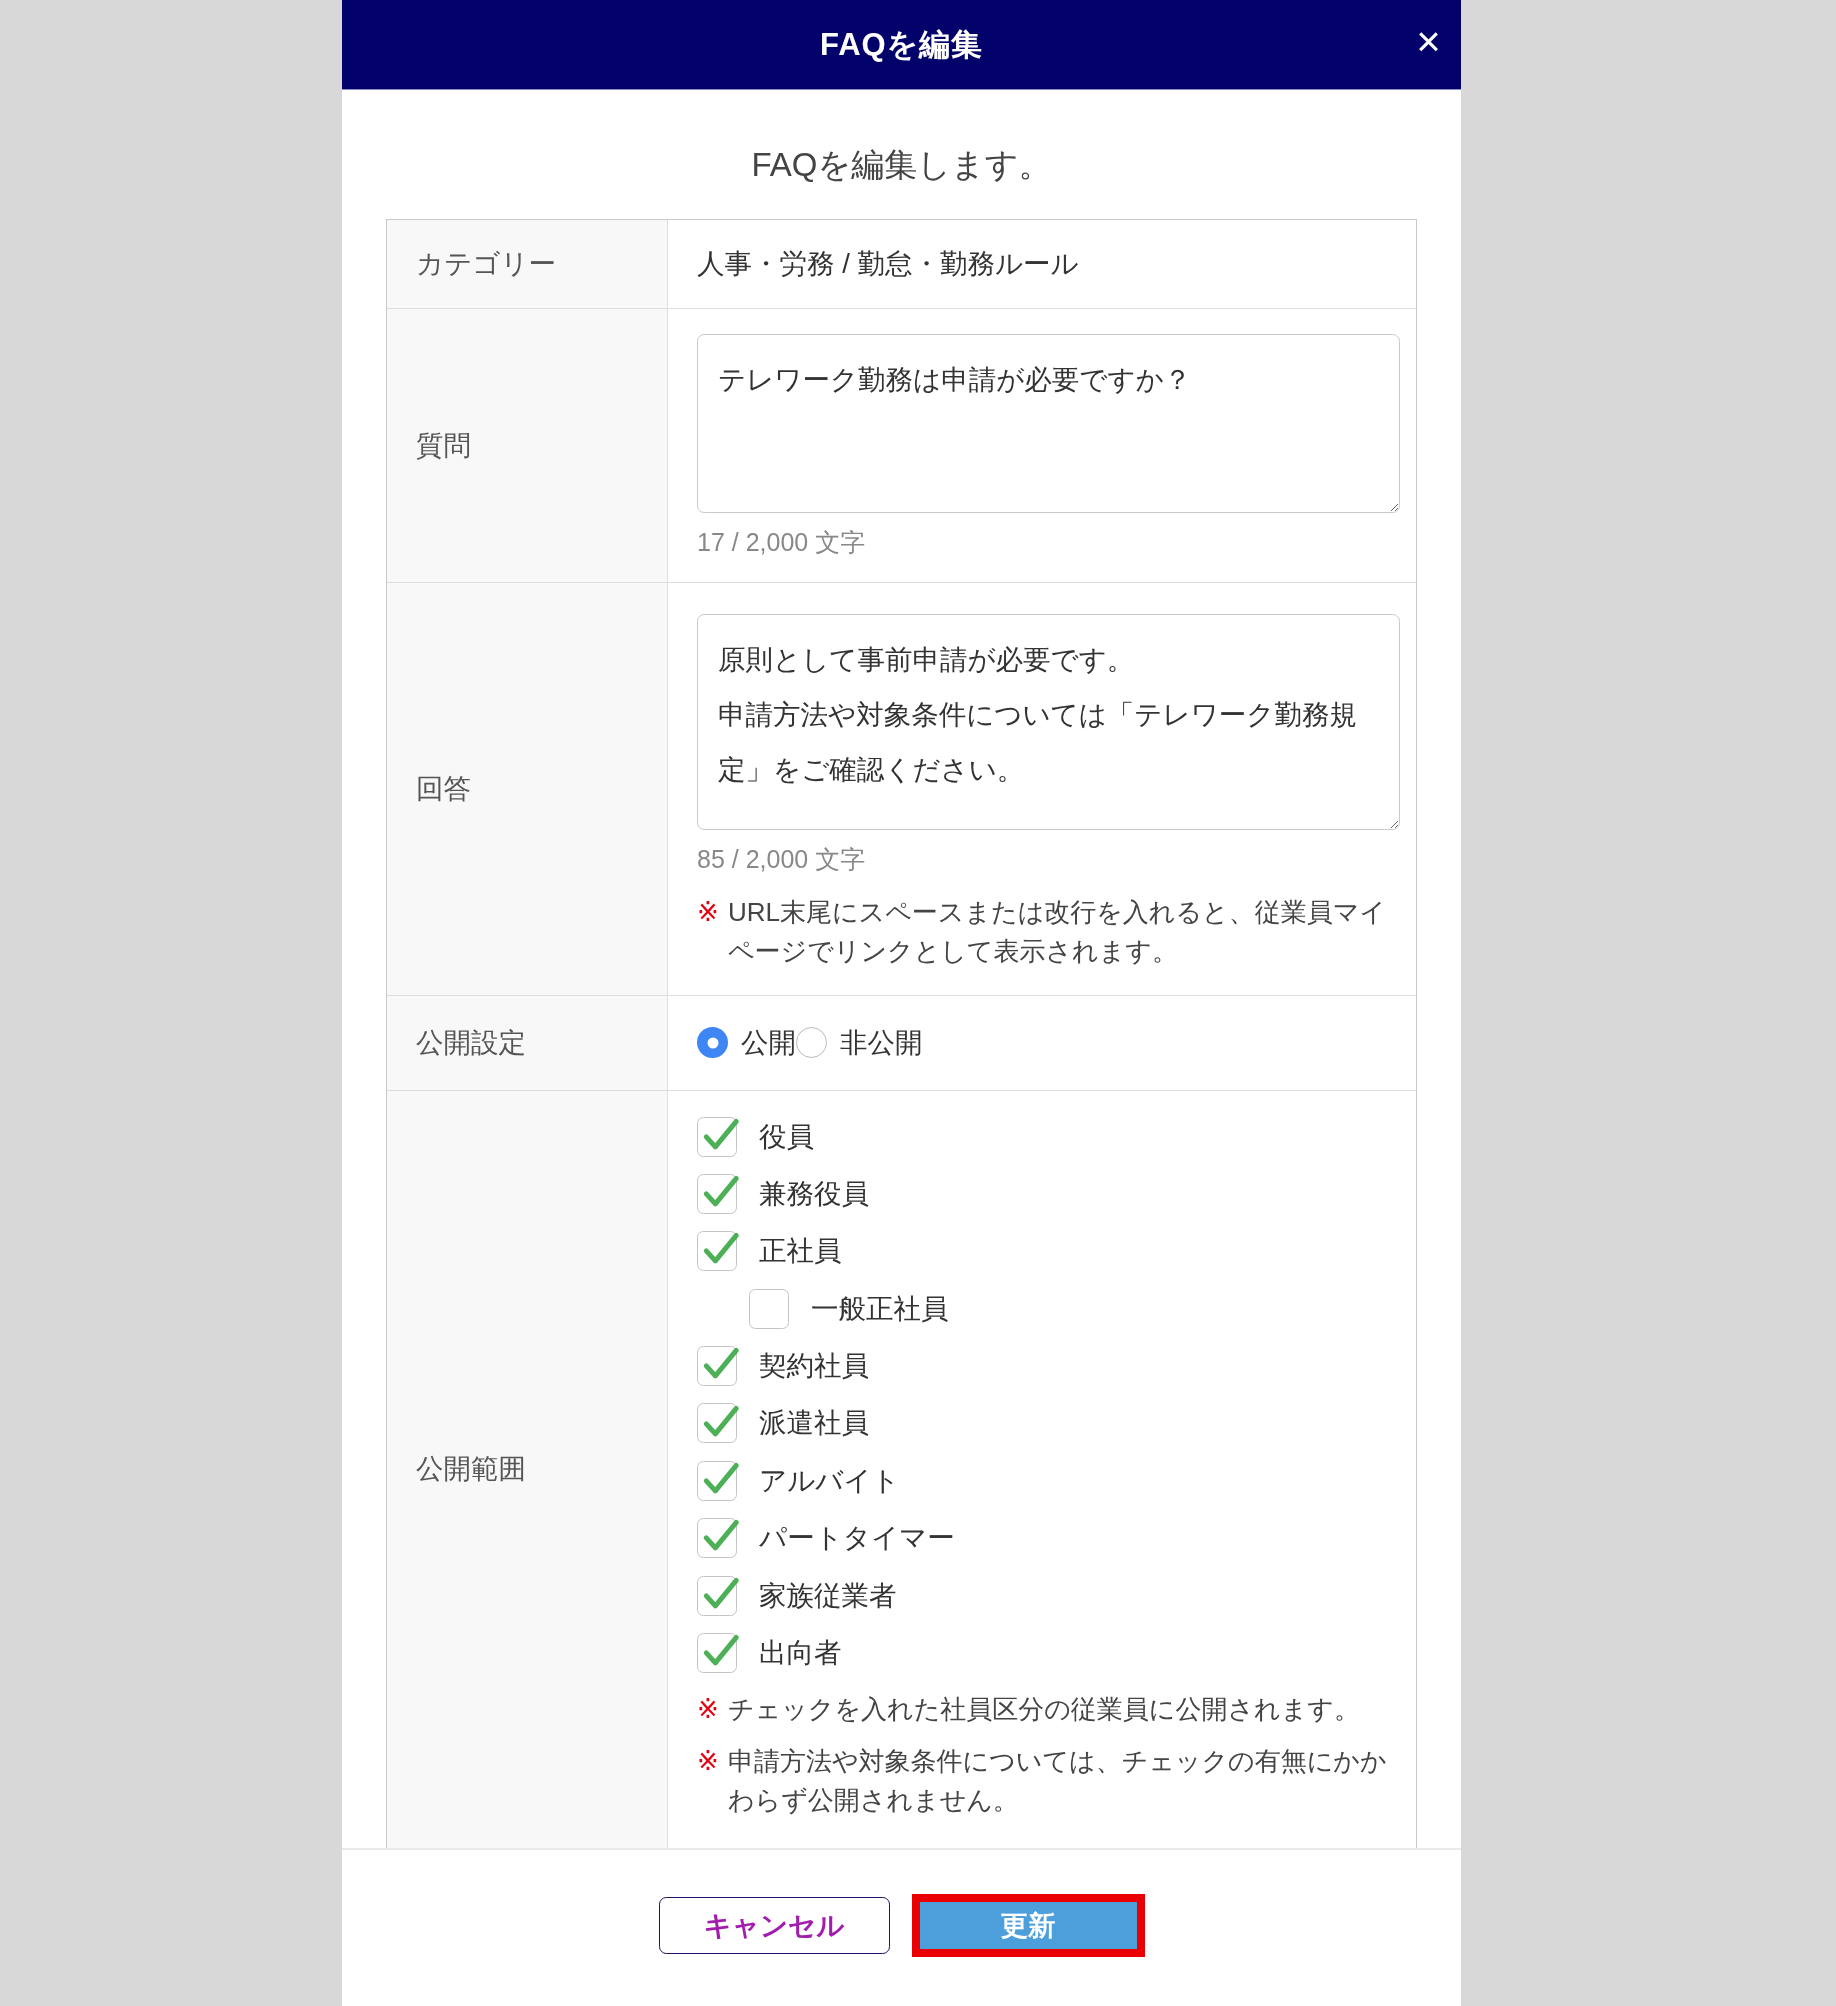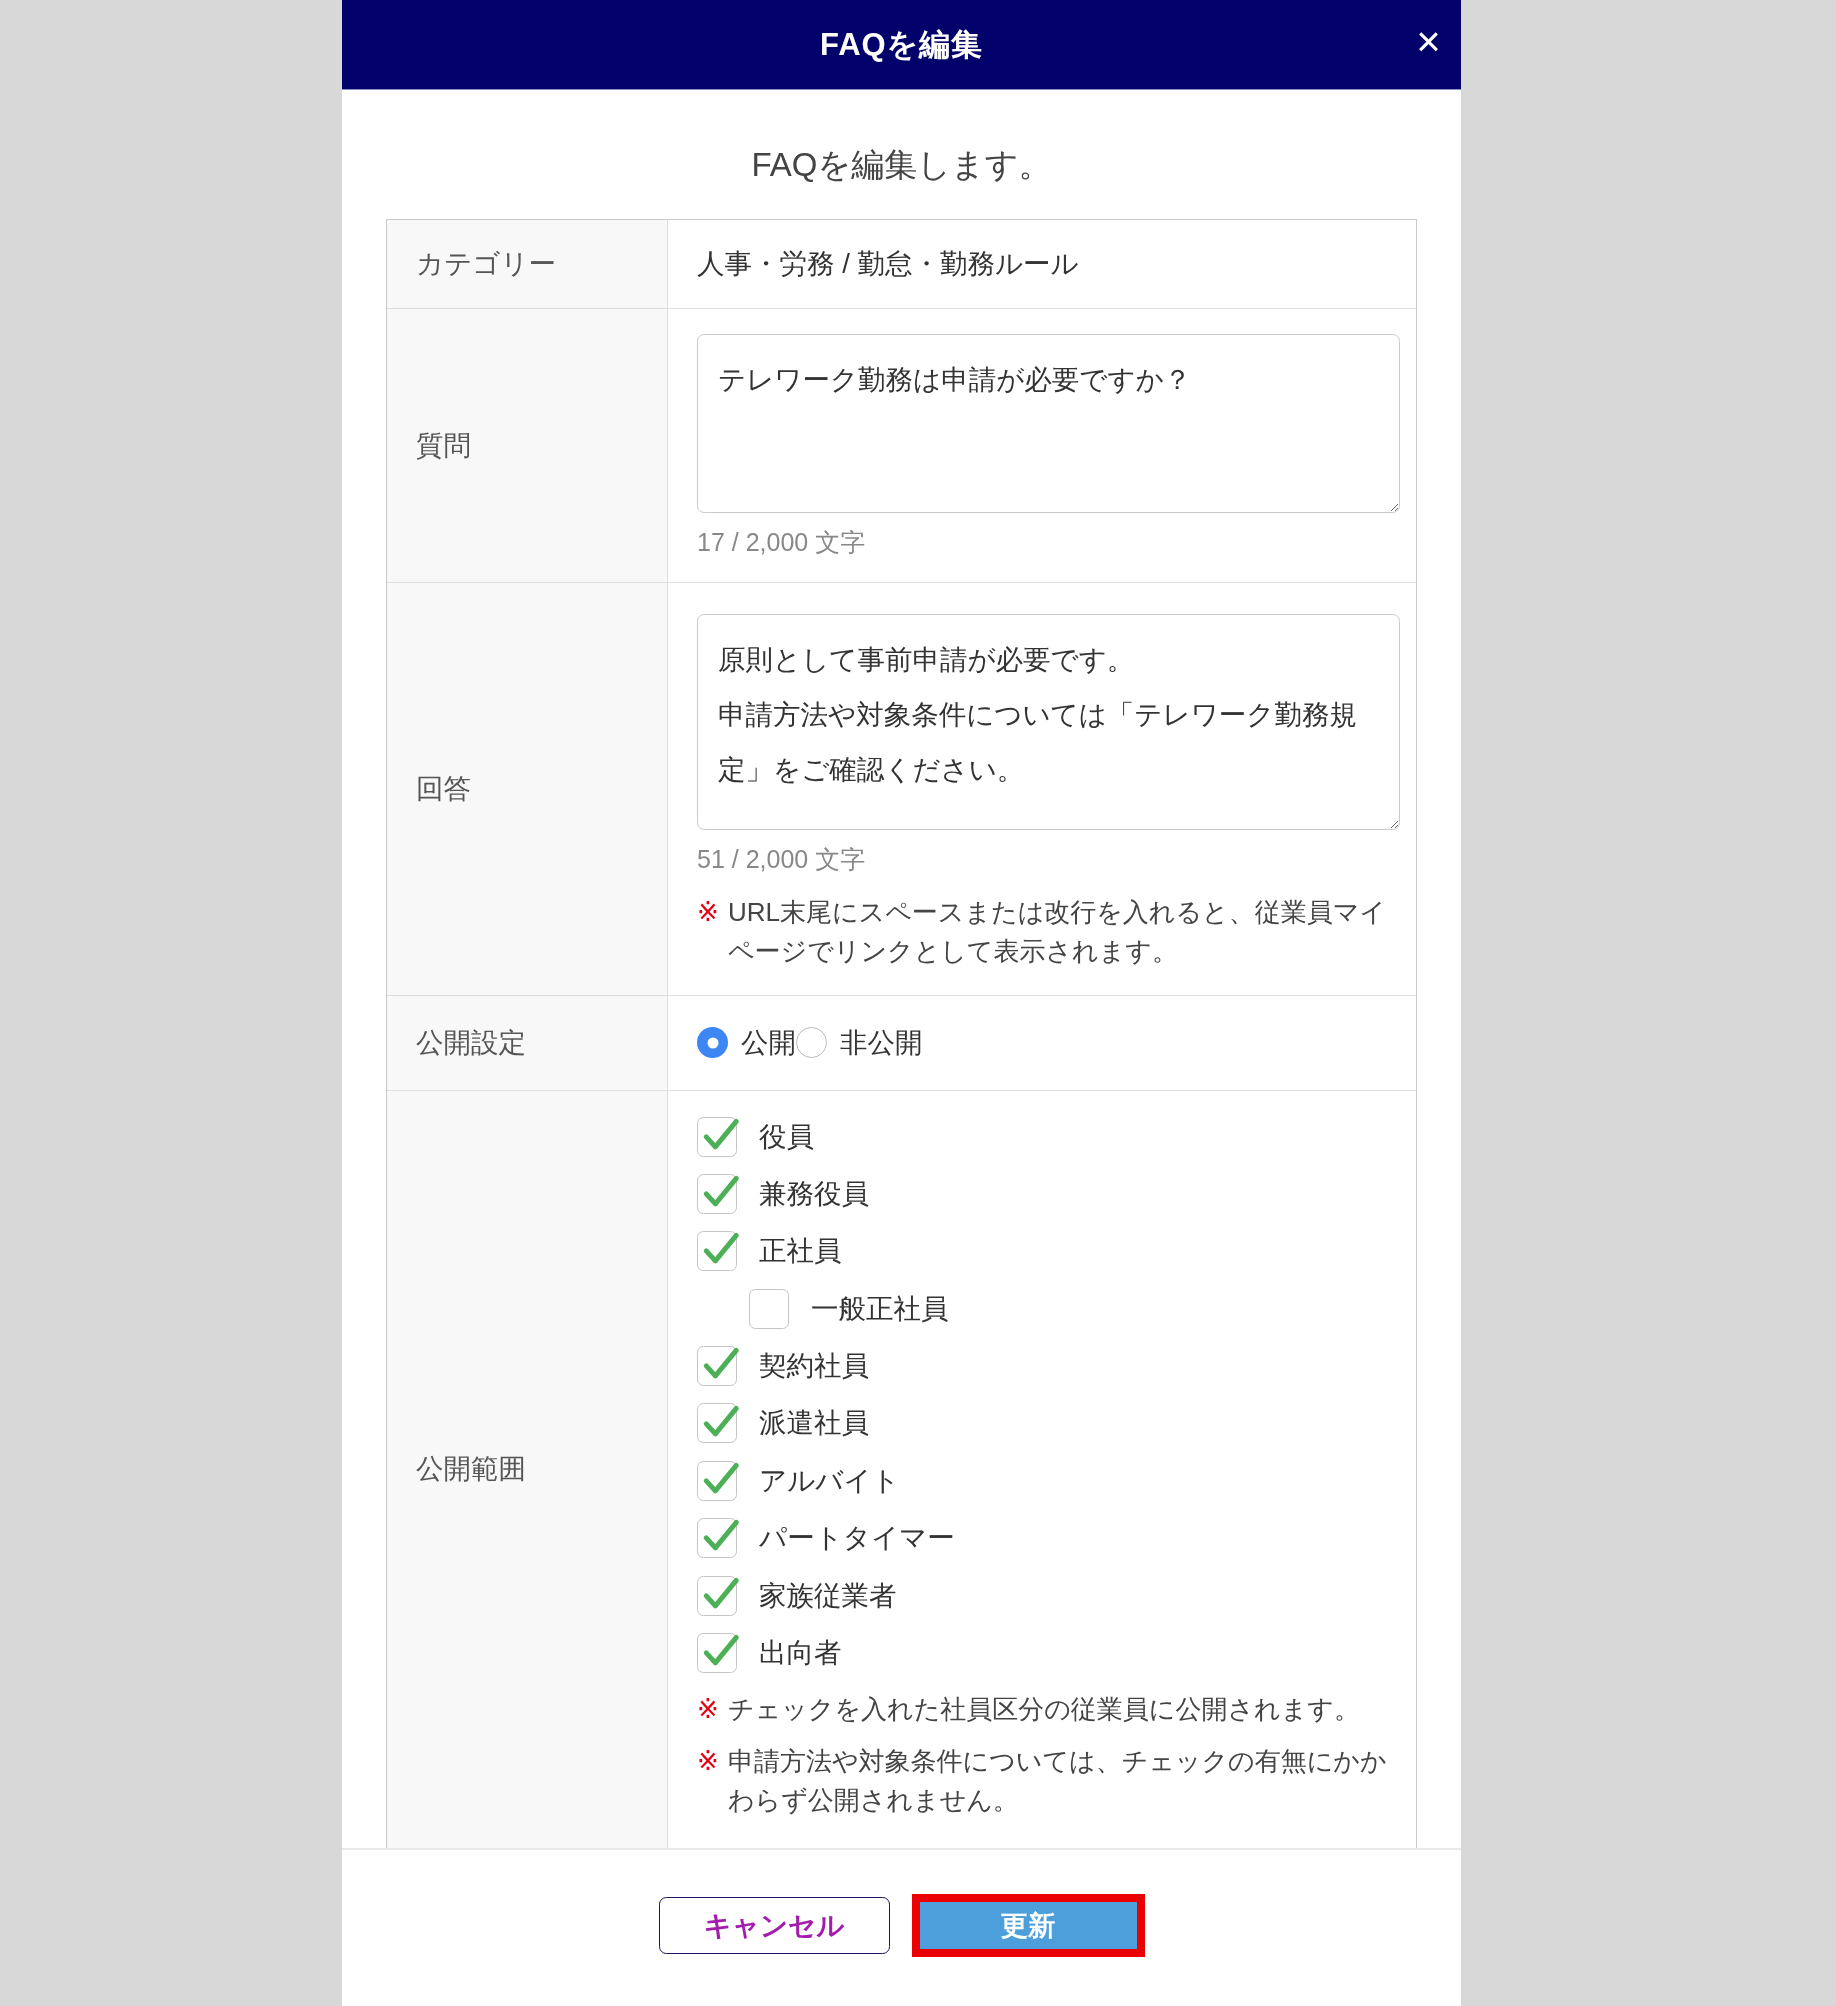--- a/index.html
+++ b/index.html
@@ -99,21 +99,21 @@
           <textarea class="input-area ta-question" style="">テレワーク勤務は申請が必要ですか？</textarea>
           <div class="char-counter">17 / 2,000 文字</div>
         </div>
       </div>
 
       <div class="form-row row-answer">
         <div class="cell-label">回答</div>
         <div class="cell-value pad-a">
           <textarea class="input-area ta-answer" style="">原則として事前申請が必要です。
 申請方法や対象条件については「テレワーク勤務規定」をご確認ください。</textarea>
-          <div class="char-counter">51 / 2,000 文字</div>
+          <div class="char-counter">85 / 2,000 文字</div>
           <div class="note">
             <span class="mark">※</span>
             <span class="text">URL末尾にスペースまたは改行を入れると、従業員マイページでリンクとして表示されます。</span>
           </div>
         </div>
       </div>
 
       <div class="form-row row-visibility">
         <div class="cell-label">公開設定</div>
         <div class="cell-value">

